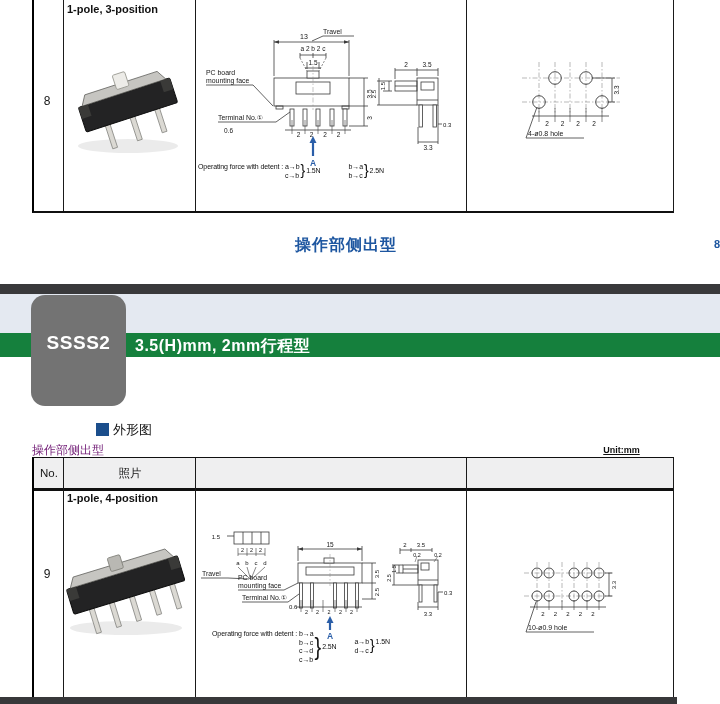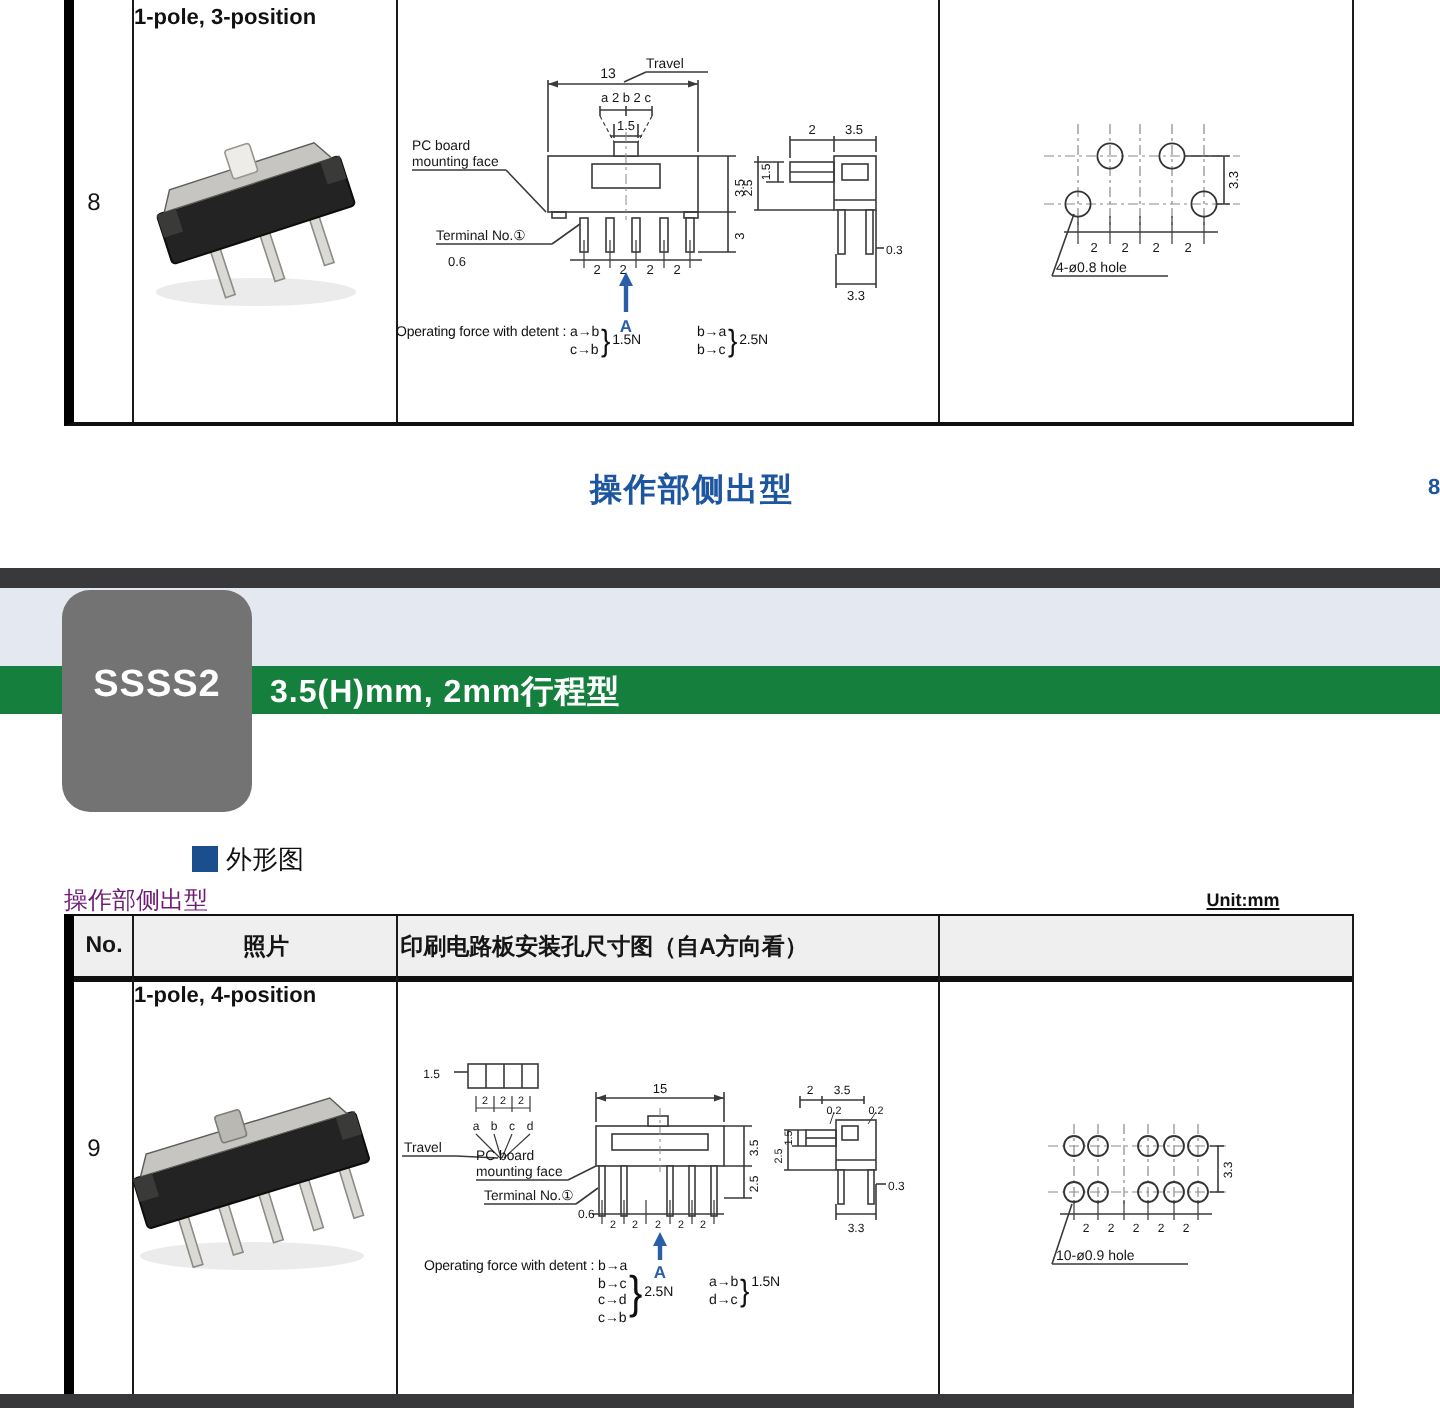--- a/index.html
+++ b/index.html
@@ -17,21 +17,21 @@
       color:#fff;font-weight:bold;font-size:19px;letter-spacing:.5px;}
   .brand{left:295px;top:235px;font-size:16px;font-weight:bold;color:#1d56a0;letter-spacing:1px;}
   .pageno{left:714px;top:238px;width:6px;overflow:hidden;color:#1d56a0;font-weight:bold;font-size:11px;}
   
   .sq{left:96px;top:423px;width:13px;height:13px;background:#1b4e8c;}
   .h-outline{left:113px;top:421px;font-size:13px;font-weight:normal;color:#111;}
   .h-sub{left:32px;top:442px;font-size:12px;color:#701a75;}
   .unit{left:570px;top:445px;width:103px;text-align:center;font-size:9px;font-weight:bold;
         text-decoration:underline;color:#111;}
   
-  .tbl{border-left:5px solid #000000;border-right:1px solid #1a1a1a;font-weight:bold;}
+  .tbl{border-left:2px solid #000000;border-right:1px solid #1a1a1a;}
   .tbl-top{left:32px;top:0;width:639px;height:211px;border-bottom:2.5px solid #101010;}
   .tbl-bot{left:32px;top:457px;width:639px;height:247px;border-top:1.5px solid #101010;}
   .vsep{position:absolute;top:0;bottom:0;width:1px;background:#1a1a1a;}
   .hd{position:absolute;left:0;top:0;height:30px;width:100%;background:#efeff0;
       display:flex;align-items:center;font-size:11.5px;color:#161616;}
   .hd div{text-align:center;}
   .hd-line{position:absolute;left:0;top:30px;height:2.5px;width:100%;background:#101010;}
   .cell-no{font-size:12px;color:#161616;text-align:center;}
   .caption{font-size:11px;font-weight:bold;color:#111;}
   
@@ -203,21 +203,20 @@
 
 <div class="abs sq"></div>
 <div class="abs h-outline">外形图</div>
 <div class="abs h-sub">操作部侧出型</div>
 <div class="abs unit">Unit:mm</div>
 
 <div class="abs tbl tbl-bot">
   <div class="hd">
     <div style="width:30px">No.</div>
     <div style="width:132px">照片</div>
-    <div style="width:206px">印刷电路板安装孔尺寸图（自A方向看）</div>
   </div>
   <div class="hd-line"></div>
   <div class="vsep" style="left:29px"></div>
   <div class="vsep" style="left:161px"></div>
   <div class="vsep" style="left:432px"></div>
 </div>
 
 <div class="abs cell-no" style="left:32px;top:567px;width:30px">9</div>
 <div class="abs caption" style="left:67px;top:492px">1-pole, 4-position</div>
 

